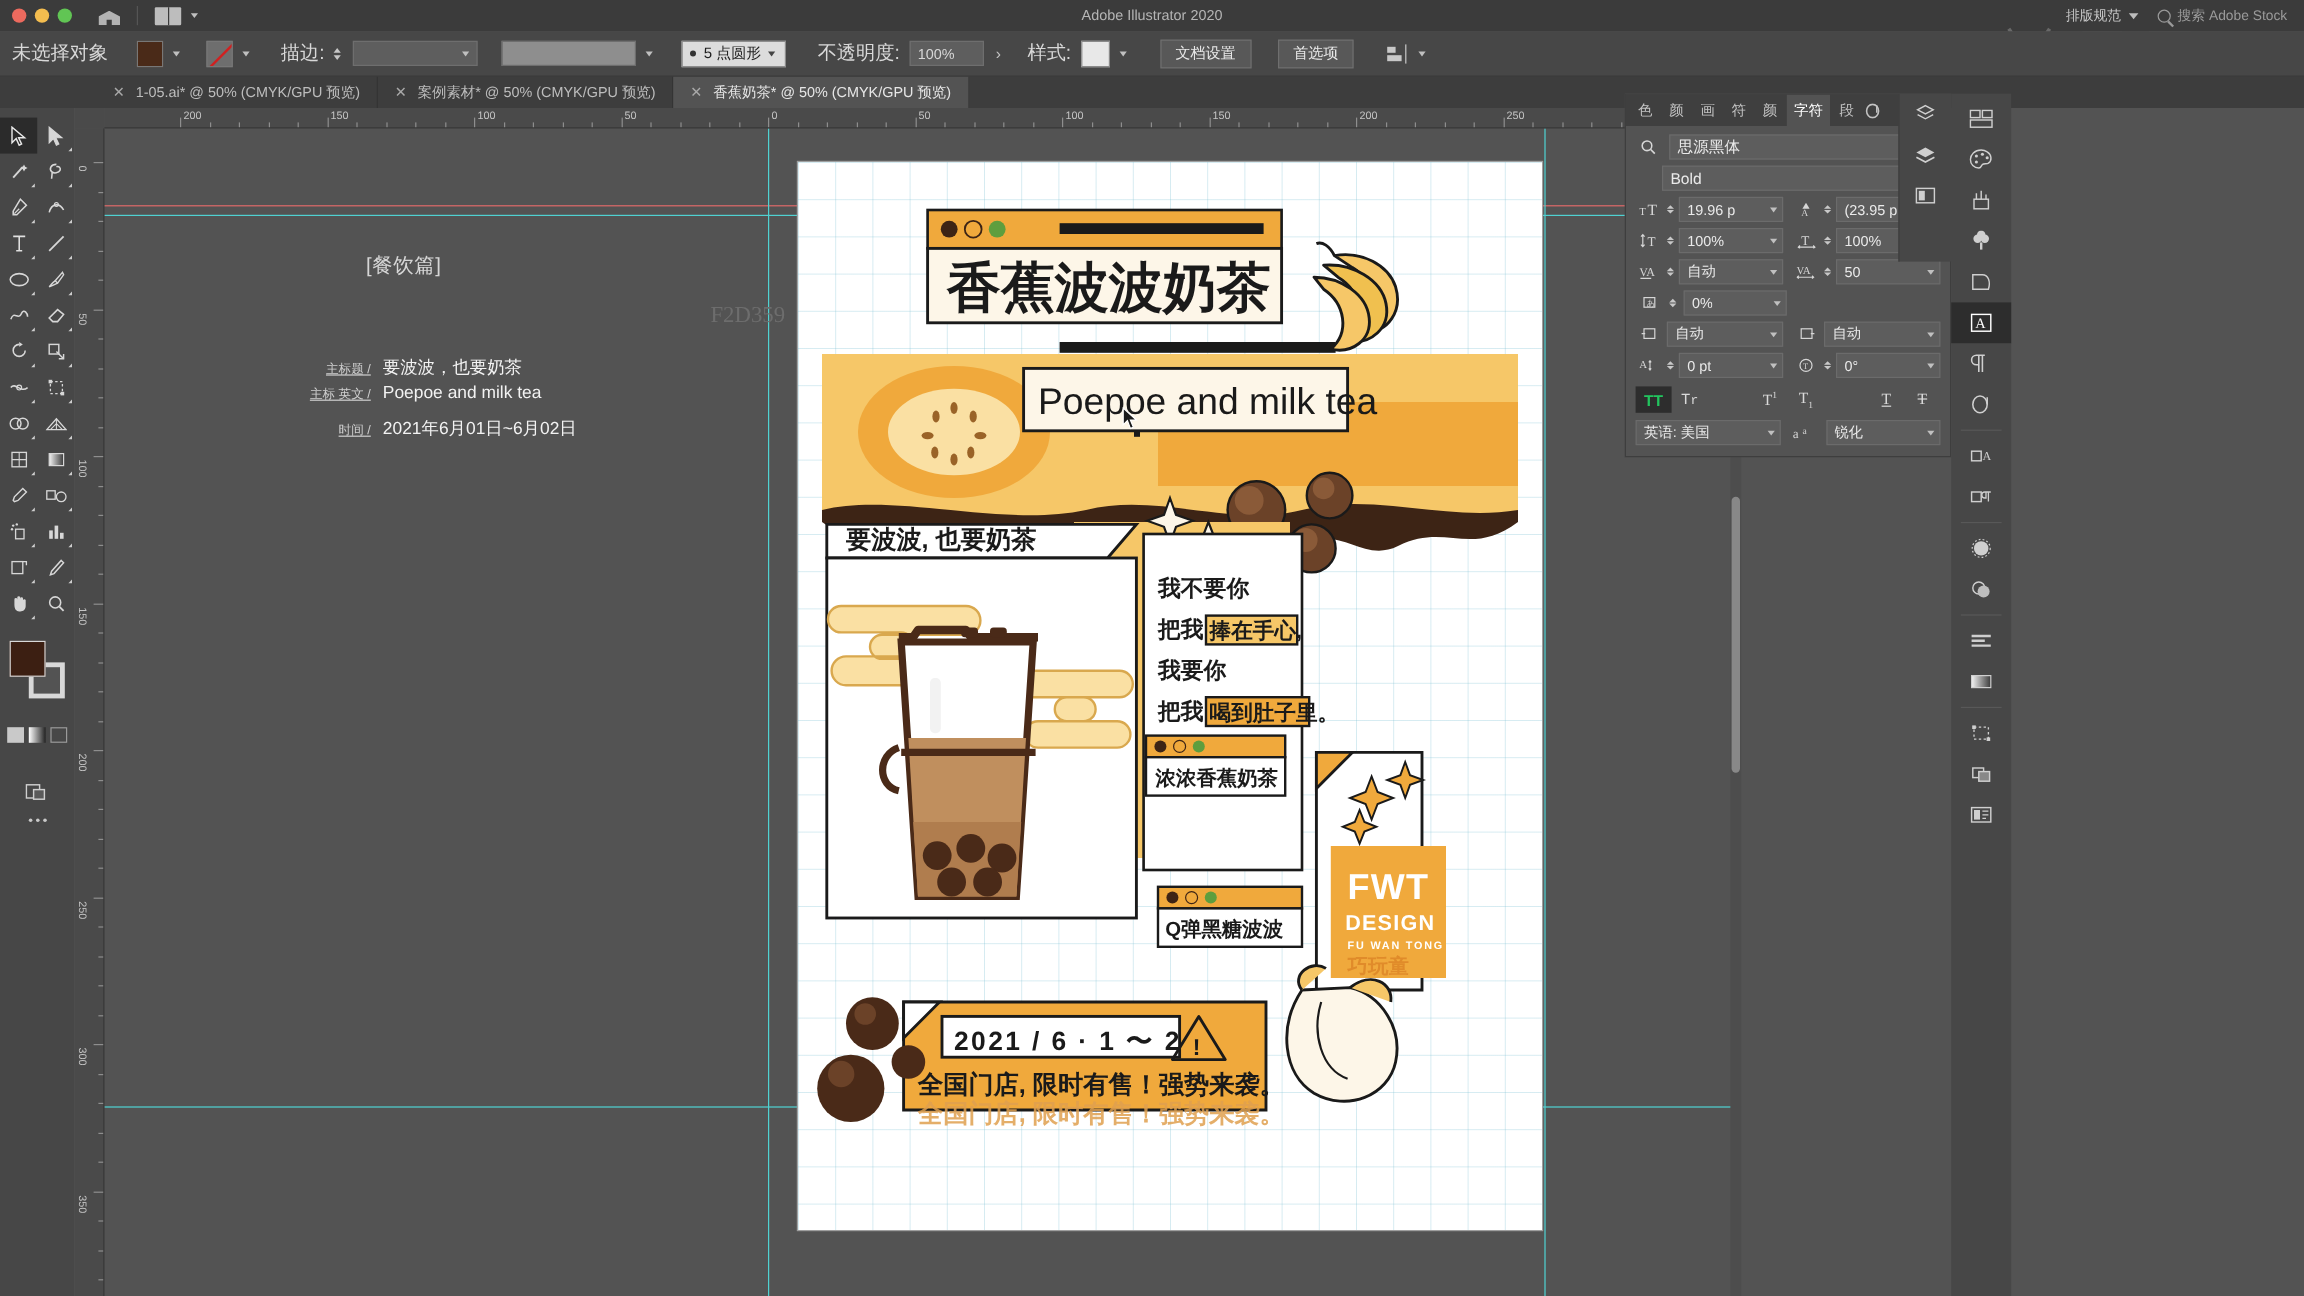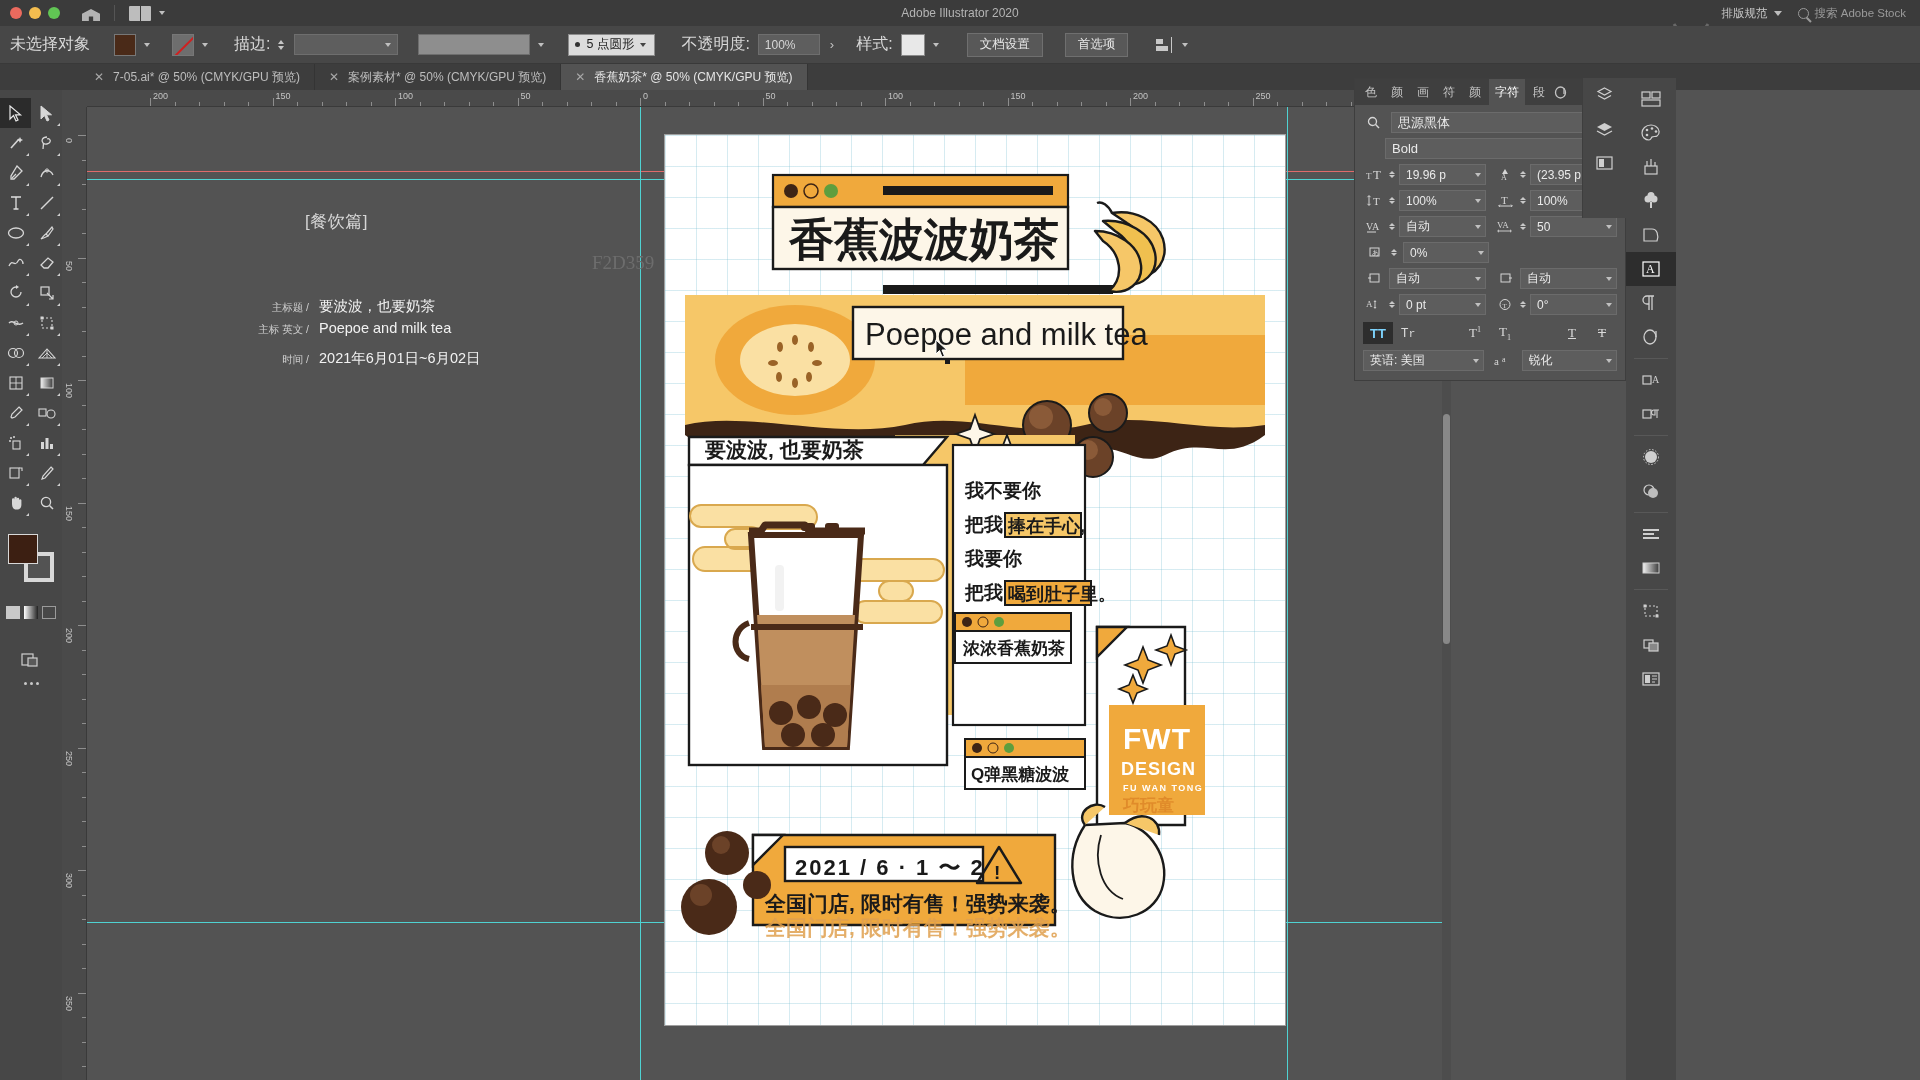--- a/index.html
+++ b/index.html
@@ -139,21 +139,21 @@
   .rtickv { position: absolute; right: 0; height: 1px; background: #8e8e8e; }
   .rlabelv { position: absolute; left: 2px; font-size: 9px; color: #c4c4c4; writing-mode: vertical-rl; }
 
   .board { position: absolute; left: 25px; top: 17px; right: 0; bottom: 0; overflow: hidden; }
   .guide-h { position: absolute; left: 0; right: 0; height: 1px; background: #4fd2d2; }
   .guide-v { position: absolute; top: 0; bottom: 0; width: 1px; background: #4fd2d2; }
   .brief-title { position: absolute; left: 218px; top: 103px; font-size: 17px; letter-spacing: .5px; }
   .brief-code { position: absolute; left: 505px; top: 145px; font-size: 19px; color: #6d6d6d; font-family: "Liberation Serif", serif; }
   .brief-rows { position: absolute; left: 100px; top: 190px; width: 520px; }
   .brow { display: flex; align-items: baseline; margin-bottom: 4px; }
-  .brow .bk { width: 132px; text-align: right; font-size: 10.5px; color: #cfcfcf; padding-right: 10px; }
+  .brow .bk { width: 132px; text-align: right; font-size: 10.5px; color: #cfcfcf; padding-right: 10px; text-decoration: underline; }
   .brow .bv { font-size: 14.5px; color: #f2f2f2; }
   .brow.gap { margin-top: 30px; }
   .brief-right { position: absolute; left: 1350px; top: 195px; font-size: 27px; color: #6b6b6b; font-family: "Liberation Serif", serif; }
 
   
   .artboard {
     position: absolute; left: 578px; top: 28px; width: 620px; height: 890px;
     background: #ffffff; box-shadow: 0 0 0 1px #9f9f9f;
     overflow: hidden;
   }
@@ -185,21 +185,21 @@
   .fld-ico { width: 22px; display: flex; align-items: center; justify-content: center; color: #d6d6d6; }
   .fld-txt { overflow: hidden; white-space: nowrap; }
   .spin { display: flex; flex-direction: column; gap: 1px; }
   .spin i { display:block; width:0;height:0;border-left:3px solid transparent;border-right:3px solid transparent; }
   .spin i.u { border-bottom: 3.5px solid #c8c8c8; }
   .spin i.d { border-top: 3.5px solid #c8c8c8; }
   .rp-half { display: flex; gap: 8px; }
   .rp-half > div { display: flex; align-items: center; gap: 4px; flex: 1; }
   .caps-row { display: flex; align-items: center; gap: 0; margin: 7px 0 6px 0; }
   .cap-btn { width: 30px; height: 22px; display: flex; align-items: center; justify-content: center; font-size: 13px; color: #dadada; }
-  .cap-btn.on { background: #2d2d2d; color: #7dd3fc; }
+  .cap-btn.on { background: #2d2d2d; color: #22c55e; }
   .cap-spacer { flex: 1; }
   .lang-row { display: flex; gap: 8px; align-items: center; }
 
   
   .rail { position: absolute; right: 0; top: 78px; width: 50px; background: #474747; padding-top: 4px; }
   .rail-ico { height: 34px; display: flex; align-items: center; justify-content: center; }
   .rail-ico.on { background: #2d2d2d; }
   .rail-sep { height: 1px; background: #585858; margin: 4px 8px; }
   .rail2 { position: absolute; right: 50px; top: 78px; width: 44px; background: #474747; }
 
@@ -294,21 +294,21 @@
     <span style="width:12px"></span>
     <span class="align-ico">
         <span class="align-bar"></span>
       </span>
     <span class="mini-chev"></span>
   </div>
 
   <div class="tabbar">
     <div class="doc-tab">
       <span class="tab-x">✕</span>
-      <span>7-05.ai* @ 50% (CMYK/GPU 预览)</span>
+      <span>1-05.ai* @ 50% (CMYK/GPU 预览)</span>
     </div>
     <div class="doc-tab">
       <span class="tab-x">✕</span>
       <span>案例素材* @ 50% (CMYK/GPU 预览)</span>
     </div>
     <div class="doc-tab active">
       <span class="tab-x">✕</span>
       <span>香蕉奶茶* @ 50% (CMYK/GPU 预览)</span>
     </div>
   </div>

